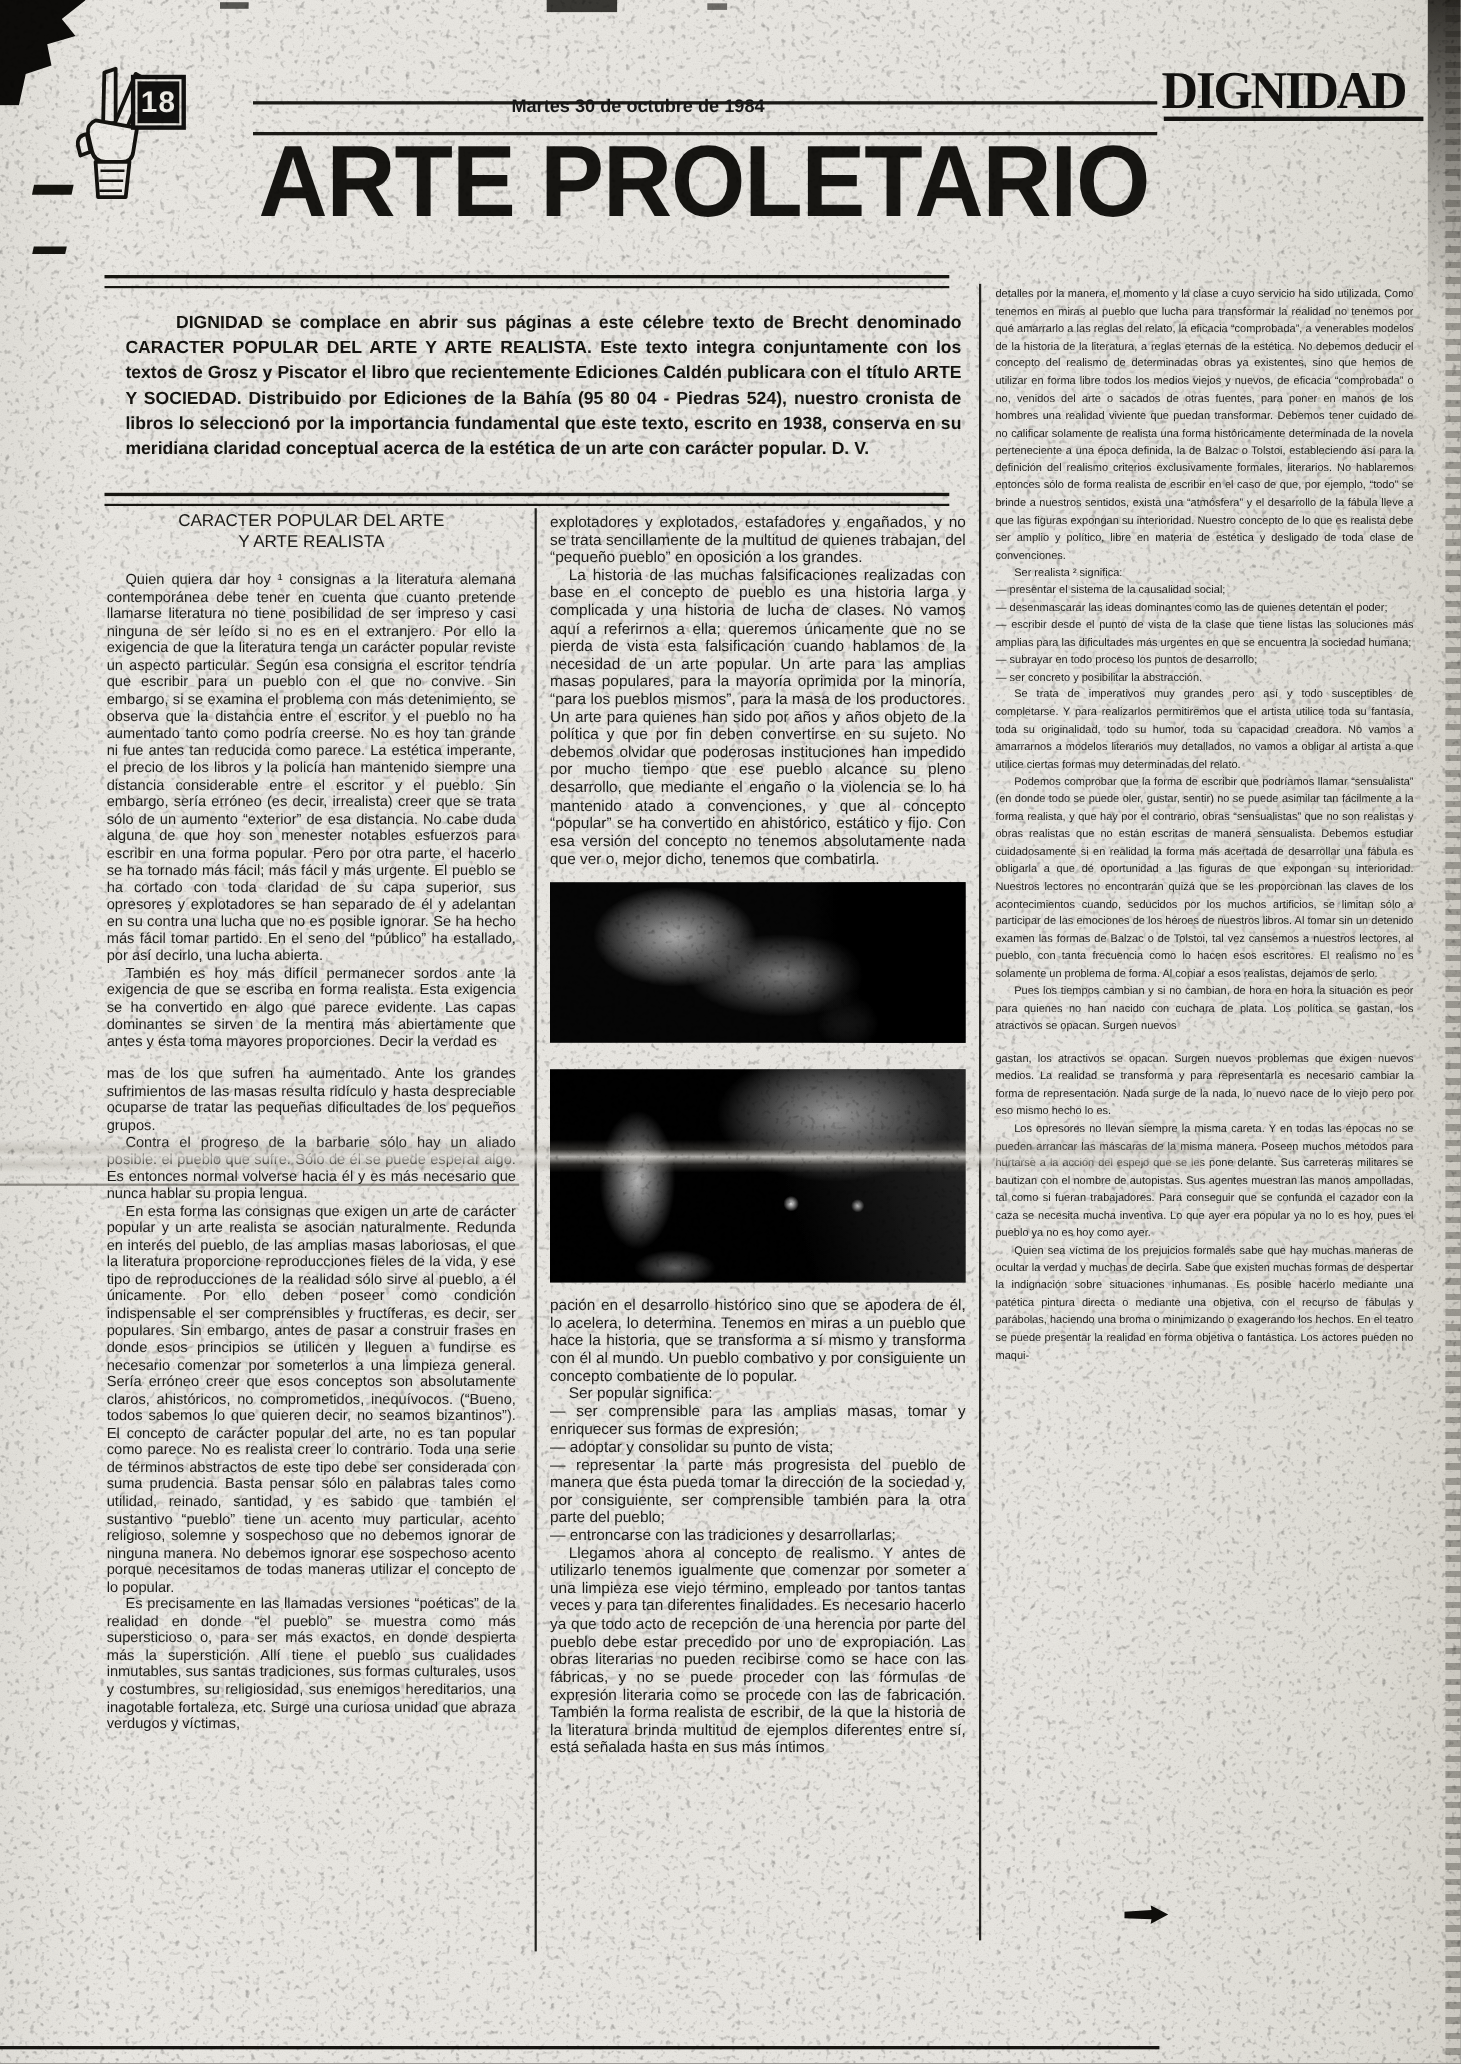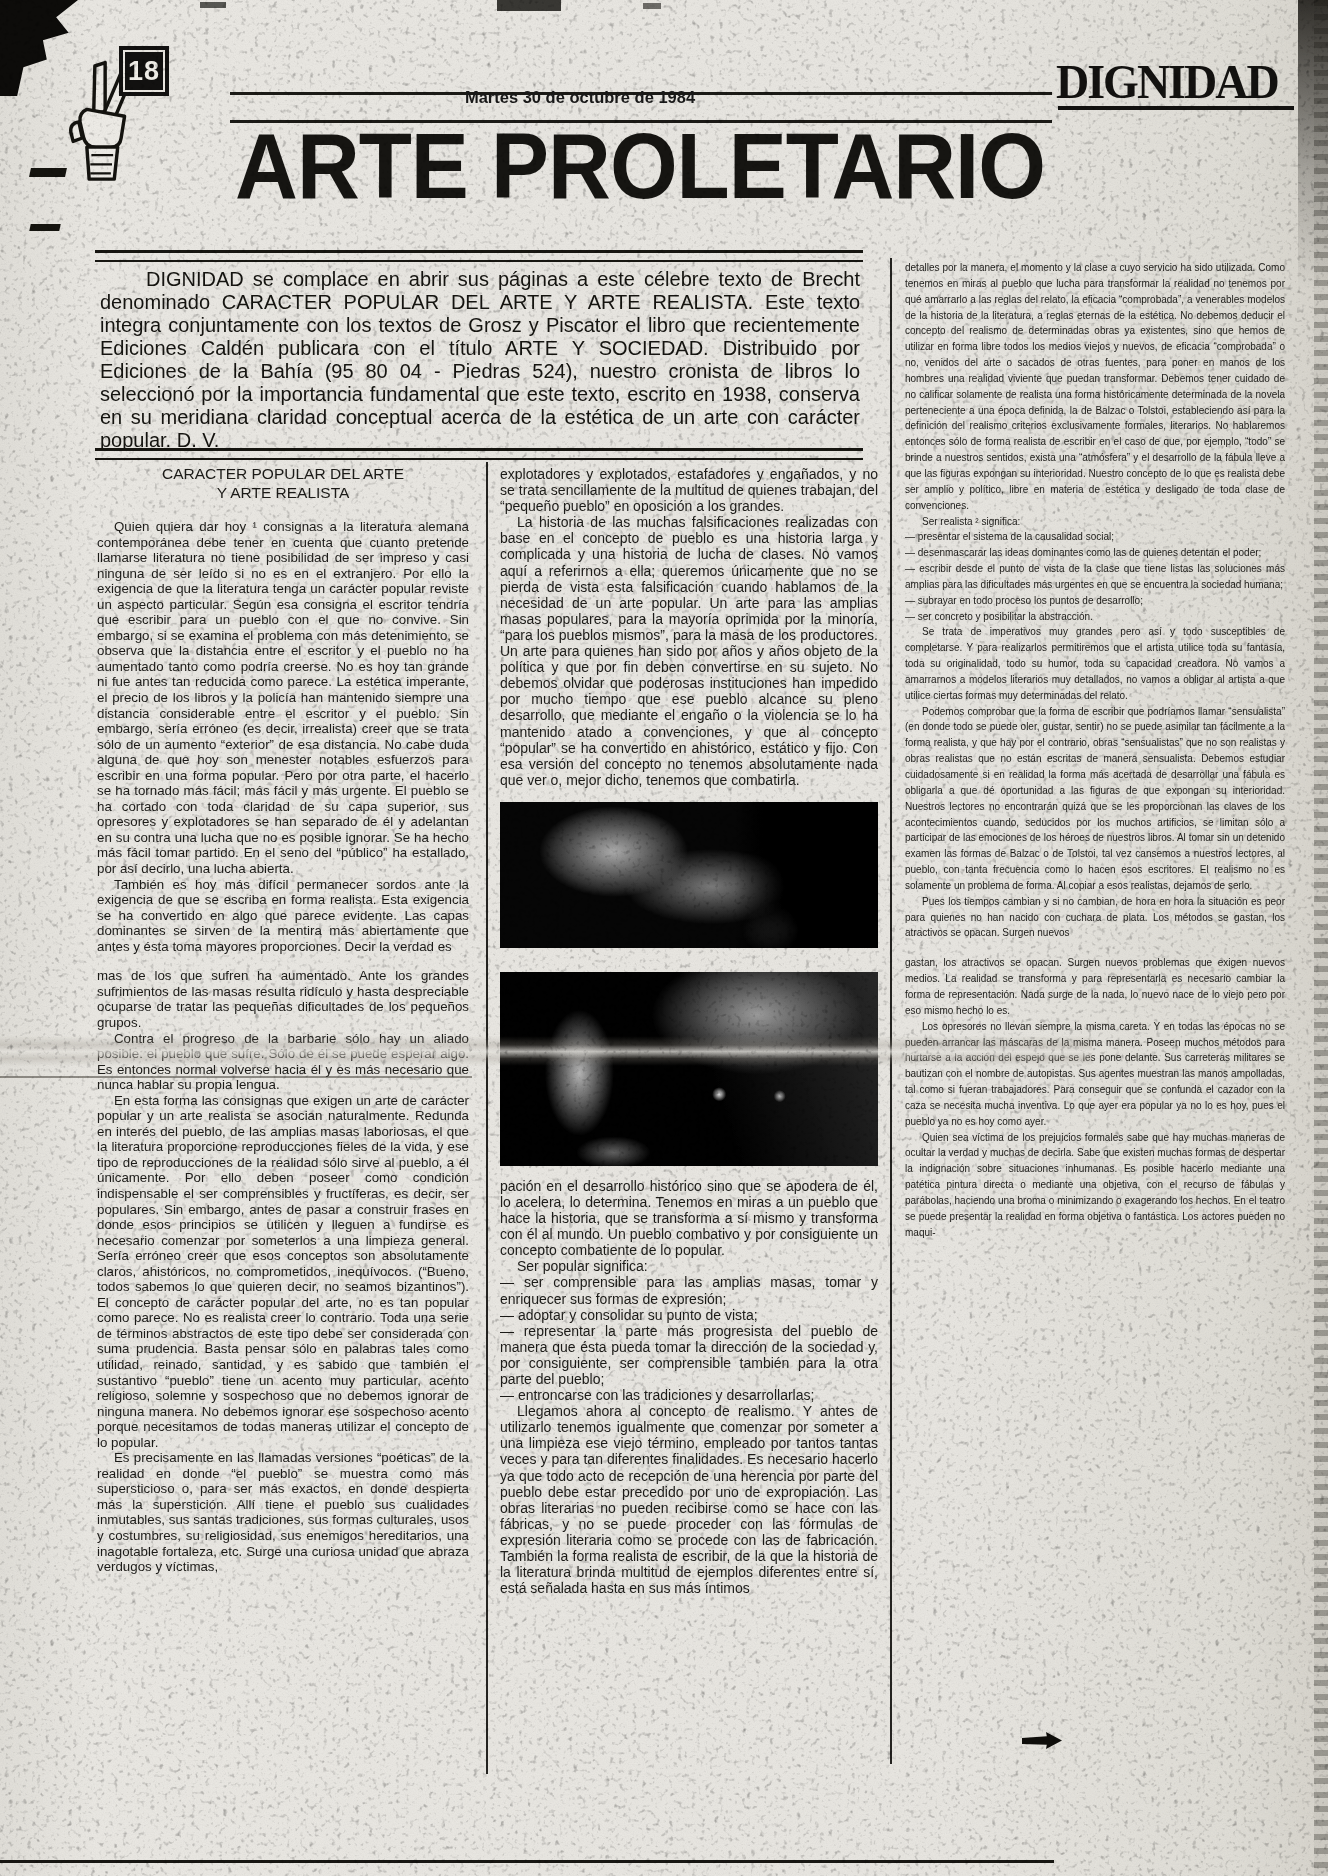--- a/index.html
+++ b/index.html
@@ -19,33 +19,33 @@
   .dash{position:absolute;background:#15140f;z-index:30;transform:skewX(-12deg);}
   .crease{position:absolute;left:0;top:1036px;width:1092px;height:30px;z-index:20;
     background:linear-gradient(180deg,transparent,rgba(150,144,134,.30) 30%,rgba(231,229,223,.78) 52%,rgba(150,144,134,.28) 75%,transparent);
     filter:blur(.6px);}
   .crease-line{position:absolute;left:0;top:1076px;width:472px;height:2px;background:rgba(70,66,58,.55);z-index:21;}
   .bottom-rule{position:absolute;left:0;top:1860px;width:1054px;height:3px;background:#171612;z-index:30;}
   .end-marker{position:absolute;left:1022px;top:1732px;width:40px;height:17px;background:#0f0e0b;z-index:22;
     clip-path:polygon(0 35%,62% 25%,60% 0,100% 50%,60% 100%,62% 75%,0 70%);}
   
   .hand{position:absolute;left:64px;top:58px;z-index:10;}
-  .page-num{position:absolute;left:119px;top:46px;width:50px;height:50px;background:#121110;z-index:11;}
+  .page-num{position:absolute;left:119px;top:68px;width:50px;height:50px;background:#121110;z-index:11;}
   .page-num .inner{position:absolute;inset:4px;border:2px solid #ece9e3;display:flex;align-items:center;justify-content:center;
     color:#f2f0ea;font-size:27px;font-weight:bold;letter-spacing:1px;}
   .hr{position:absolute;background:#1b1a16;z-index:5;}
   .date{position:absolute;left:360px;top:88px;width:440px;text-align:center;font-weight:bold;font-size:16.5px;z-index:6;}
   .masthead{position:absolute;left:1056px;top:55px;width:242px;font-family:"Liberation Serif",serif;font-weight:bold;
     font-size:46px;letter-spacing:-2px;transform:scaleY(1.05);color:#131210;z-index:6;white-space:nowrap;}
   .masthead-rule{position:absolute;left:1058px;top:106px;width:236px;height:4px;background:#131210;z-index:6;}
   .headline{position:absolute;left:170px;top:116px;width:940px;margin:0;text-align:center;font-size:87px;font-weight:bold;
     letter-spacing:-1px;transform:scaleY(1.06);color:#161512;z-index:6;white-space:nowrap;}
   
   .rule-double{position:absolute;height:7px;border-top:3px solid #171611;border-bottom:2px solid #171611;z-index:6;}
-  .intro{position:absolute;left:100px;top:268px;width:760px;margin:0;font-size:20px;font-weight:normal;line-height:23px;
+  .intro{position:absolute;left:100px;top:268px;width:760px;margin:14px;font-size:16px;font-weight:bold;line-height:23px;
     text-align:justify;text-indent:46px;color:#151410;z-index:6;}
   
   .col{position:absolute;text-align:justify;overflow:hidden;color:#1c1b18;z-index:6;}
   .col p{margin:0;text-indent:17px;}
   .col p.cont{text-indent:0;}
   .col p.li{text-indent:0;}
   .col p.gap{margin-top:14px;}
   #col-left{left:97px;top:462px;width:372px;height:1314px;font-size:13.3px;line-height:15.55px;}
   #col-mid{left:500px;top:466px;width:378px;height:1312px;font-size:14px;line-height:16.1px;}
   #col-right{left:905px;top:260px;width:380px;height:1502px;font-size:10px;line-height:15.85px;}
@@ -145,21 +145,21 @@
   <div class="col" id="col-right">
     <p class="cont">detalles por la manera, el momento y la clase a cuyo servicio ha sido utilizada. Como tenemos en miras al pueblo que lucha para transformar la realidad no tenemos por qué amarrarlo a las reglas del relato, la eficacia “comprobada”, a venerables modelos de la historia de la literatura, a reglas eternas de la estética. No debemos deducir el concepto del realismo de determinadas obras ya existentes, sino que hemos de utilizar en forma libre todos los medios viejos y nuevos, de eficacia “comprobada” o no, venidos del arte o sacados de otras fuentes, para poner en manos de los hombres una realidad viviente que puedan transformar. Debemos tener cuidado de no calificar solamente de realista una forma históricamente determinada de la novela perteneciente a una época definida, la de Balzac o Tolstoi, estableciendo así para la definición del realismo criterios exclusivamente formales, literarios. No hablaremos entonces sólo de forma realista de escribir en el caso de que, por ejemplo, “todo” se brinde a nuestros sentidos, exista una “atmósfera” y el desarrollo de la fábula lleve a que las figuras expongan su interioridad. Nuestro concepto de lo que es realista debe ser amplio y político, libre en materia de estética y desligado de toda clase de convenciones.</p>
     <p>Ser realista ² significa:</p>
     <p class="li">— presentar el sistema de la causalidad social;</p>
     <p class="li">— desenmascarar las ideas dominantes como las de quienes detentan el poder;</p>
     <p class="li">— escribir desde el punto de vista de la clase que tiene listas las soluciones más amplias para las dificultades más urgentes en que se encuentra la sociedad humana;</p>
     <p class="li">— subrayar en todo proceso los puntos de desarrollo;</p>
     <p class="li">— ser concreto y posibilitar la abstracción.</p>
     <p>Se trata de imperativos muy grandes pero así y todo susceptibles de completarse. Y para realizarlos permitiremos que el artista utilice toda su fantasía, toda su originalidad, todo su humor, toda su capacidad creadora. No vamos a amarrarnos a modelos literarios muy detallados, no vamos a obligar al artista a que utilice ciertas formas muy determinadas del relato.</p>
     <p>Podemos comprobar que la forma de escribir que podríamos llamar “sensualista” (en donde todo se puede oler, gustar, sentir) no se puede asimilar tan fácilmente a la forma realista, y que hay por el contrario, obras “sensualistas” que no son realistas y obras realistas que no están escritas de manera sensualista. Debemos estudiar cuidadosamente si en realidad la forma más acertada de desarrollar una fábula es obligarla a que dé oportunidad a las figuras de que expongan su interioridad. Nuestros lectores no encontrarán quizá que se les proporcionan las claves de los acontecimientos cuando, seducidos por los muchos artificios, se limitan sólo a participar de las emociones de los héroes de nuestros libros. Al tomar sin un detenido examen las formas de Balzac o de Tolstoi, tal vez cansemos a nuestros lectores, al pueblo, con tanta frecuencia como lo hacen esos escritores. El realismo no es solamente un problema de forma. Al copiar a esos realistas, dejamos de serlo.</p>
-    <p>Pues los tiempos cambian y si no cambian, de hora en hora la situación es peor para quienes no han nacido con cuchara de plata. Los métodos se gastan, los atractivos se opacan. Surgen nuevos</p>
+    <p>Pues los tiempos cambian y si no cambian, de hora en hora la situación es peor para quienes no han nacido con cuchara de plata. Los política se gastan, los atractivos se opacan. Surgen nuevos</p>
     <p class="cont gap">gastan, los atractivos se opacan. Surgen nuevos problemas que exigen nuevos medios. La realidad se transforma y para representarla es necesario cambiar la forma de representación. Nada surge de la nada, lo nuevo nace de lo viejo pero por eso mismo hecho lo es.</p>
     <p>Los opresores no llevan siempre la misma careta. Y en todas las épocas no se pueden arrancar las máscaras de la misma manera. Poseen muchos métodos para hurtarse a la acción del espejo que se les pone delante. Sus carreteras militares se bautizan con el nombre de autopistas. Sus agentes muestran las manos ampolladas, tal como si fueran trabajadores. Para conseguir que se confunda el cazador con la caza se necesita mucha inventiva. Lo que ayer era popular ya no lo es hoy, pues el pueblo ya no es hoy como ayer.</p>
     <p>Quien sea víctima de los prejuicios formales sabe que hay muchas maneras de ocultar la verdad y muchas de decirla. Sabe que existen muchas formas de despertar la indignación sobre situaciones inhumanas. Es posible hacerlo mediante una patética pintura directa o mediante una objetiva, con el recurso de fábulas y parábolas, haciendo una broma o minimizando o exagerando los hechos. En el teatro se puede presentar la realidad en forma objetiva o fantástica. Los actores pueden no maqui-</p>
   </div>
 
   <div class="crease"></div>
   <div class="crease-line"></div>
   <div class="end-marker"></div>
   <div class="bottom-rule"></div>
 

